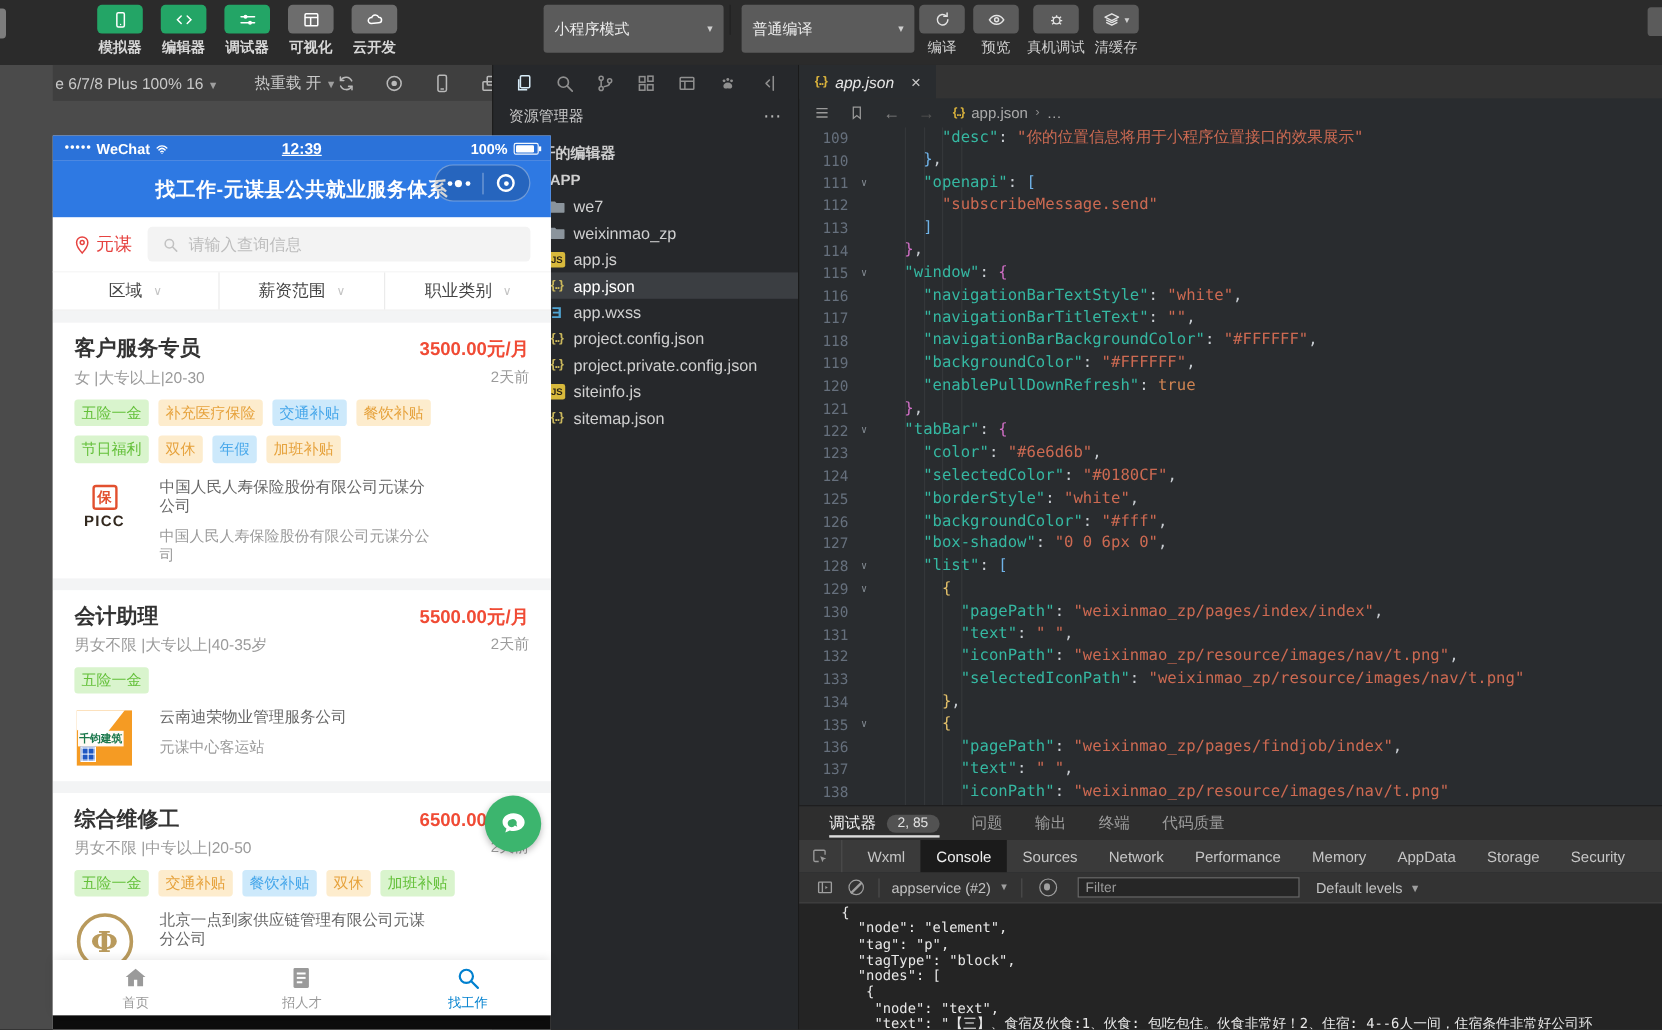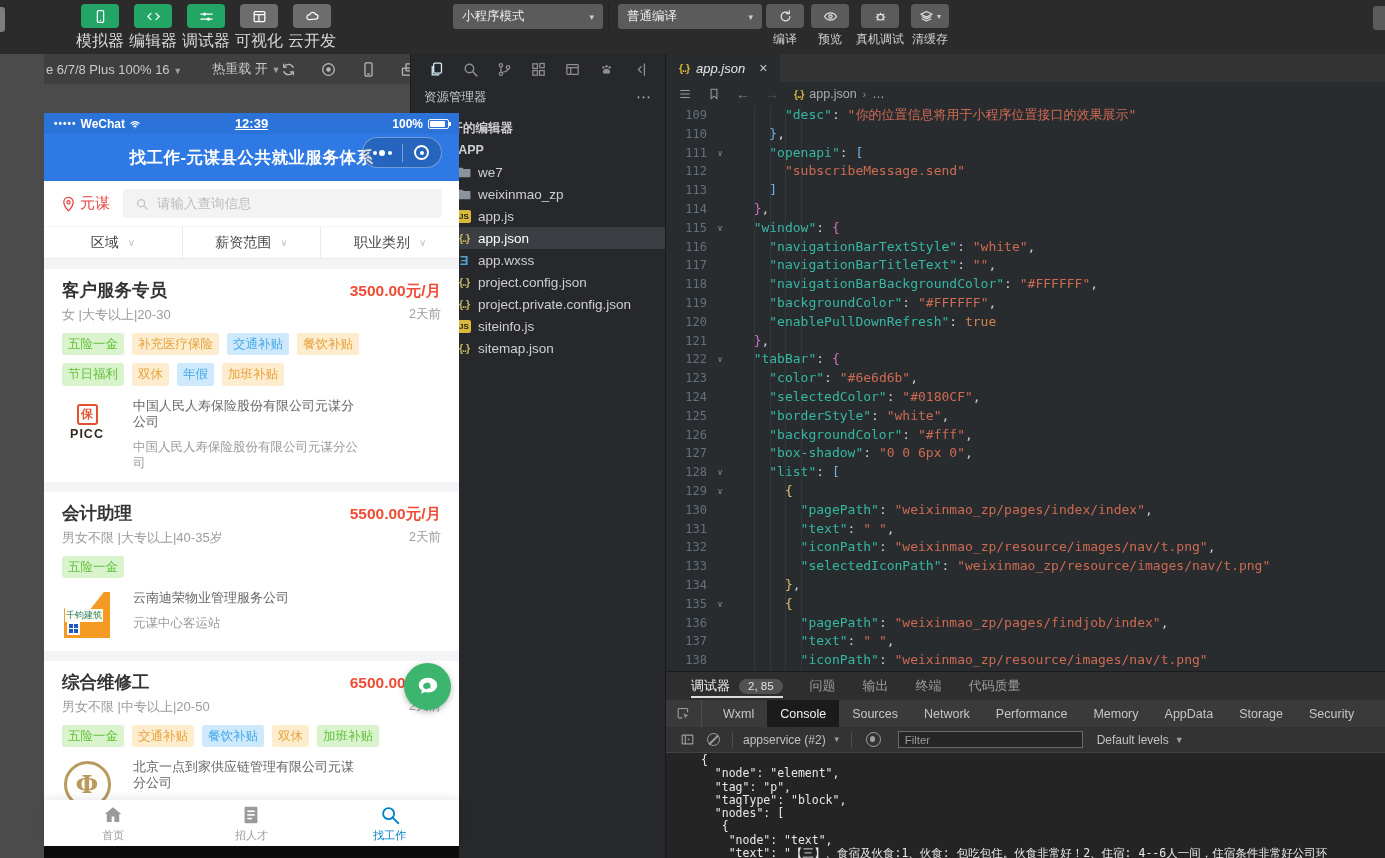--- a/index.html
+++ b/index.html
@@ -9,22 +9,22 @@
 
   
   .topbar { height:54px; position:relative; background:#2b2b2b; }
   .tb-sliver { position:absolute; left:0; top:7px; width:5px; height:25px; background:#7d7d7d; border-radius:0 3px 3px 0; }
   .tb-group { position:absolute; left:78px; top:4px; display:flex; gap:9px; }
   .tb-btn { width:44px; display:flex; flex-direction:column; align-items:center; gap:3px; cursor:default; }
   .tb-btn .ic { width:38px; height:24px; border-radius:4px; display:flex; align-items:center; justify-content:center; color:#fff; }
   .tb-btn.on .ic { background:#23a566; }
   .tb-btn.off .ic { background:#6d6d6d; }
   .tb-btn .ic svg { width:15px; height:15px; }
-  .tb-btn .lb { font-size:16px; color:#d8d8d8; white-space:nowrap; }
-  .tb-select { position:absolute; top:4px; height:25px; background:#5b5b5b; border-radius:3px; color:#ececec;
+  .tb-btn .lb { font-size:12px; color:#d8d8d8; white-space:nowrap;font-weight:bold; }
+  .tb-select { position:absolute; top:4px; height:40px; background:#5b5b5b; border-radius:3px; color:#ececec;
     font-size:12.5px; display:flex; align-items:center; padding:0 9px; }
   .tb-select .caret { margin-left:auto; color:#cfcfcf; font-size:9px; }
   .tb-vsep { position:absolute; left:608px; top:4px; width:1px; height:25px; background:#222; }
   .tb-actions { position:absolute; left:766px; top:4px; display:flex; gap:7px; }
   .tb-act { display:flex; flex-direction:column; align-items:center; gap:3px; }
   .tb-act .ic { min-width:38px; height:24px; background:#5b5b5b; border-radius:4px; color:#e3e3e3;
     display:flex; align-items:center; justify-content:center; gap:3px; padding:0 4px; }
   .tb-act .ic svg { width:15px; height:15px; }
   .tb-act .lb { font-size:12px; color:#cfcfcf; white-space:nowrap; }
   .tb-act .dcaret { font-size:8px; color:#cfcfcf; }
@@ -101,21 +101,21 @@
   .cname2 { color:#9b9b9b; font-size:12.5px; line-height:16px; margin-top:9px; max-width:226px; }
 
   
   .logo-picc { display:flex; flex-direction:column; align-items:center; gap:2px; }
   .picc-seal { width:21px; height:21px; border:2px solid #e2502f; border-radius:3px; color:#e2502f; font-size:12px;
     display:flex; align-items:center; justify-content:center; font-weight:700; }
   .picc-word { font-weight:800; font-size:12.5px; color:#33291f; letter-spacing:1px; }
   .logo-qj { width:46px; height:46px; background:#f59b23; position:relative; overflow:hidden; }
   .logo-qj::before { content:""; position:absolute; left:-16px; top:-26px; width:52px; height:44px; background:#fff;
     transform:rotate(38deg); }
-  .qj-text { position:absolute; left:1px; top:17px; font-size:9px; font-weight:400; color:#18764a;
+  .qj-text { position:absolute; left:1px; top:17px; font-size:9px; font-weight:700; color:#18764a;
     background:rgba(255,255,255,.95); padding:0 1px; white-space:nowrap; }
   .qj-win { position:absolute; left:3px; bottom:3px; width:13px; height:13px; background:#1f57c3;
     background-image:linear-gradient(#fff 1px, transparent 1px), linear-gradient(90deg,#fff 1px, transparent 1px);
     background-size:5px 5px; border:1px solid #fff; }
   .logo-ydj { width:47px; height:47px; border-radius:50%; border:3px solid #b99a5c; color:#b99a5c;
     display:flex; align-items:center; justify-content:center; font-size:24px; font-weight:700;
     font-family:"DejaVu Serif", serif; }
 
   
   .ptabbar { height:46px; background:#fff; box-shadow:0 -2px 8px rgba(0,0,0,.09); display:flex; position:relative; z-index:3; }

